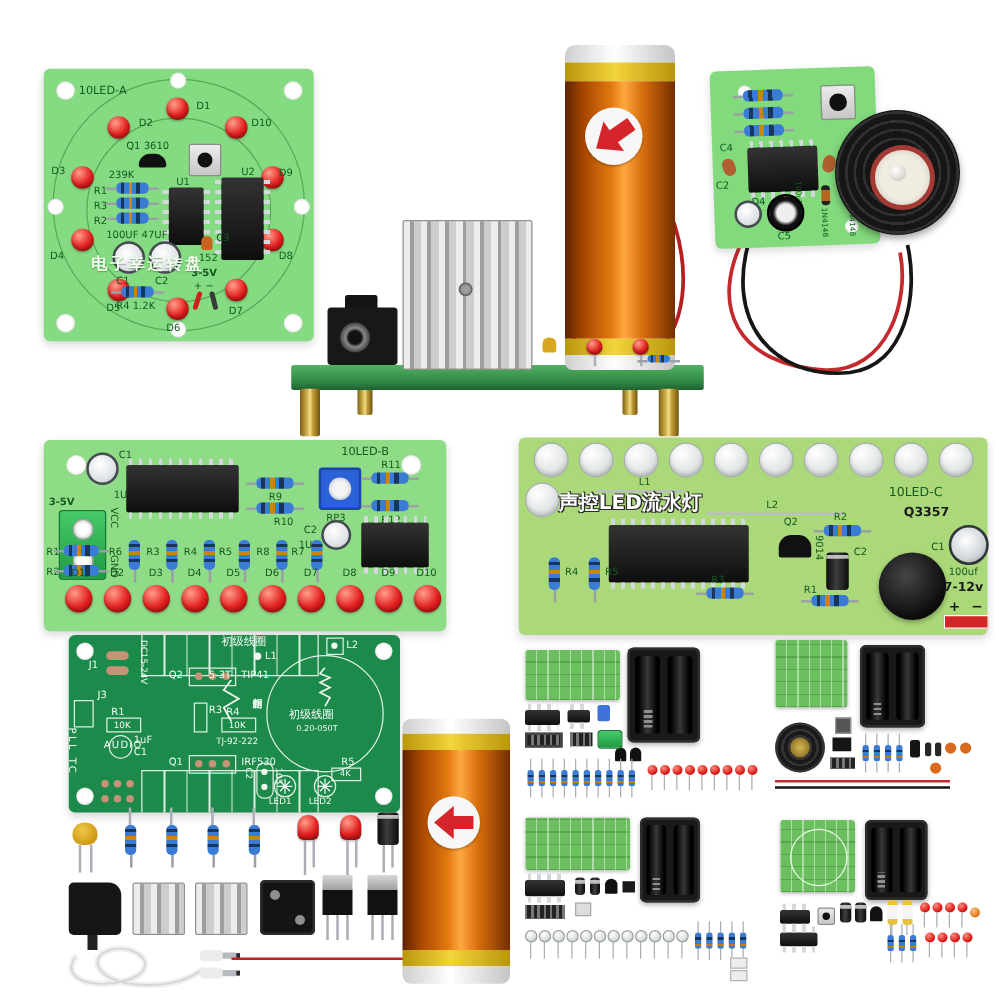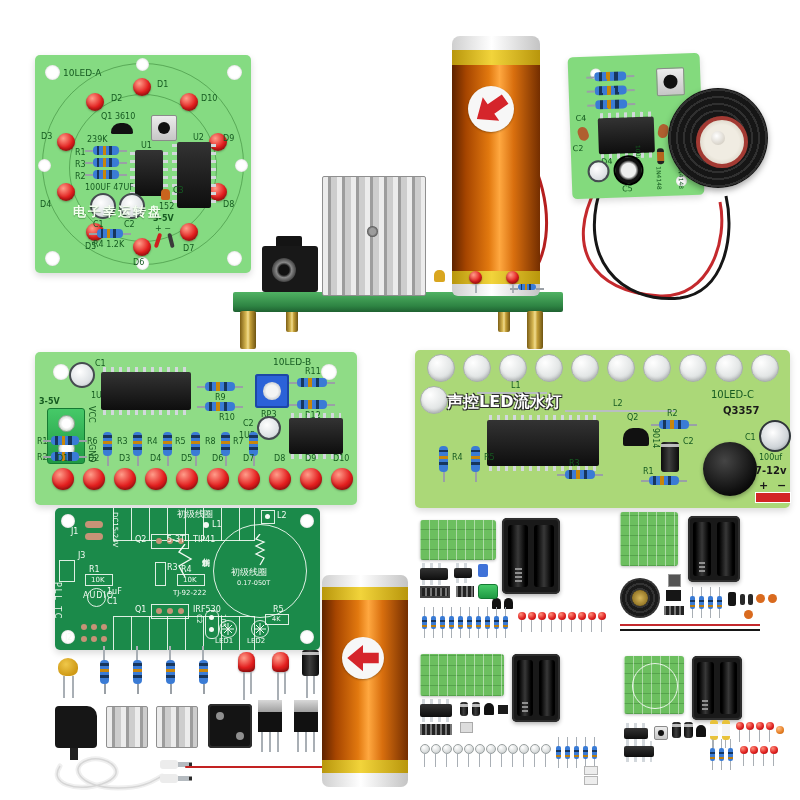--- a/index.html
+++ b/index.html
@@ -364,21 +364,21 @@
       </svg>
     <span class="silk" style="left:206px;top:2px;width:12px;height:12px">
       <span class="pad" style="left:3px;top:3px;width:5px;height:5px;border-radius:50%;background:#f3faf3"></span>
     </span>
     <span class="t tw" style="left:222px;top:4px">L2</span>
     <span class="silk" style="left:158px;top:16px;width:92px;height:92px;border-radius:50%;border-width:1.5px"></span>
     <svg class="x" style="left:198px;top:26px" width="14" height="32" viewBox="0 0 14 32">
         <path d="M7,0 L3,5 L11,8 L3,12 L11,16 L3,20 L11,24 L7,31" stroke="#f3faf3" stroke-width="1.3" fill="none"></path>
       </svg>
     <span class="t tw" style="left:176px;top:60px;font-size:9px">初级线圈</span>
-    <span class="t tw" style="left:182px;top:72px;font-size:6.5px">0.17-050T</span>
+    <span class="t tw" style="left:182px;top:72px;font-size:6.5px">0.20-050T</span>
     <span class="silk" style="left:150px;top:102px;width:12px;height:27px;border-radius:6px">
       <span class="pad" style="left:3px;top:4px;width:5px;height:5px;border-radius:50%;background:#f3faf3"></span>
       <span class="pad" style="left:3px;top:16px;width:5px;height:5px;border-radius:50%;background:#f3faf3"></span>
     </span>
     <span class="t tw vert" style="left:140px;top:106px;font-size:7px">C2</span>
     <span class="t tw vert" style="left:164px;top:106px;font-size:7px">105</span>
     <span class="t tw" style="left:218px;top:98px">R5</span>
     <span class="silk" style="left:210px;top:106px;width:22px;height:9px">
       <span class="t tw" style="left:6px;top:1px;font-size:6.5px">4K</span>
     </span>

